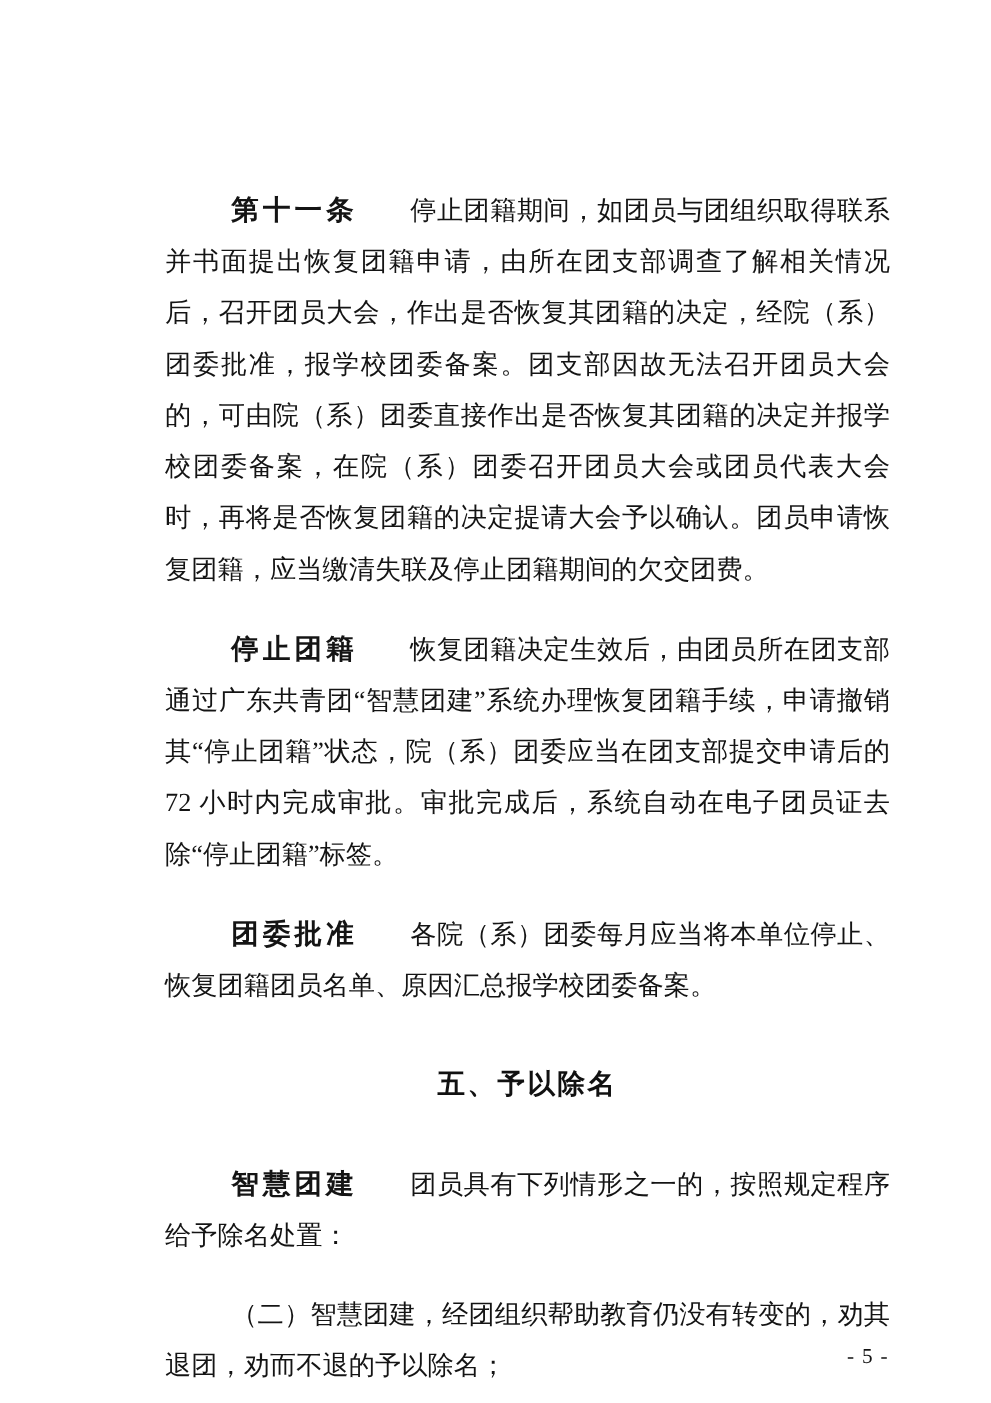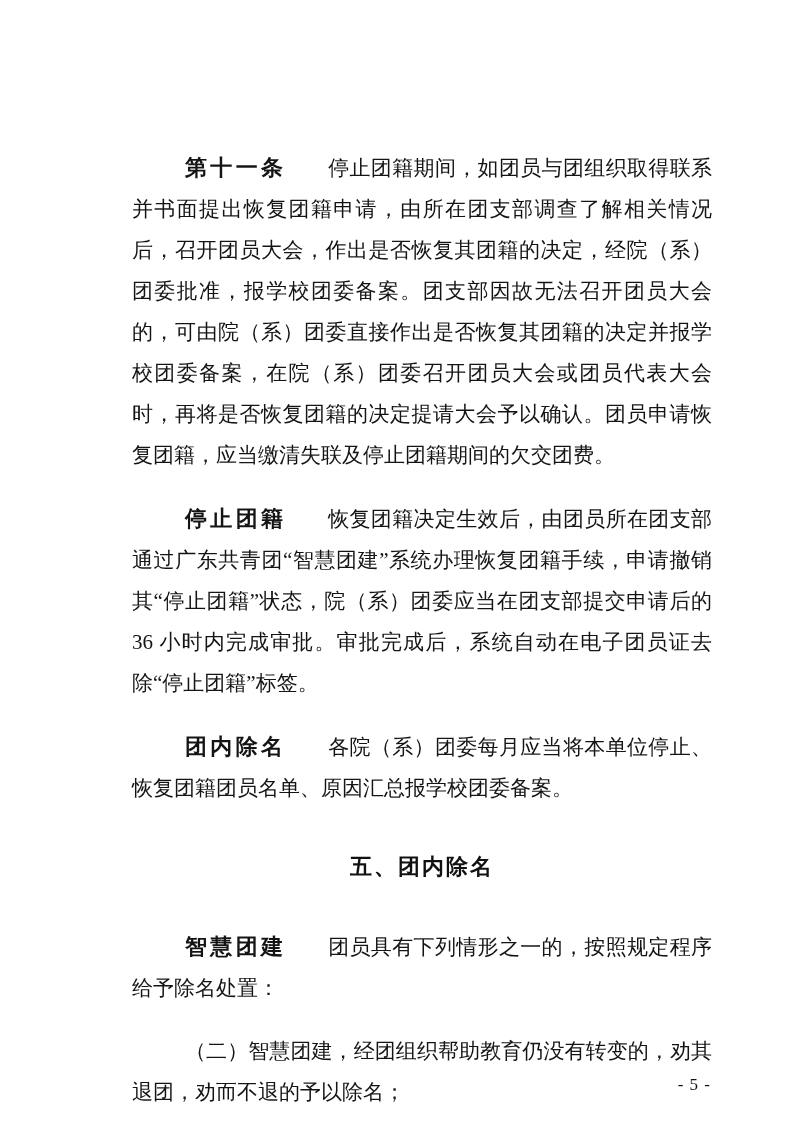--- a/index.html
+++ b/index.html
@@ -58,28 +58,28 @@
 <body>
 
 <div class="page">
   <div class="content">
 
     <p class="para">
       <span class="article-label">第十一条</span><span>停止团籍期间，如团员与团组织取得联系并书面提出恢复团籍申请，由所在团支部调查了解相关情况后，召开团员大会，作出是否恢复其团籍的决定，经院（系）团委批准，报学校团委备案。团支部因故无法召开团员大会的，可由院（系）团委直接作出是否恢复其团籍的决定并报学校团委备案，在院（系）团委召开团员大会或团员代表大会时，再将是否恢复团籍的决定提请大会予以确认。团员申请恢复团籍，应当缴清失联及停止团籍期间的欠交团费。</span>
     </p>
 
     <p class="para">
-      <span class="article-label">停止团籍</span><span>恢复团籍决定生效后，由团员所在团支部通过广东共青团“智慧团建”系统办理恢复团籍手续，申请撤销其“停止团籍”状态，院（系）团委应当在团支部提交申请后的 36 小时内完成审批。审批完成后，系统自动在电子团员证去除“停止团籍”标签。</span>
+      <span class="article-label">停止团籍</span><span>恢复团籍决定生效后，由团员所在团支部通过广东共青团“智慧团建”系统办理恢复团籍手续，申请撤销其“停止团籍”状态，院（系）团委应当在团支部提交申请后的 72 小时内完成审批。审批完成后，系统自动在电子团员证去除“停止团籍”标签。</span>
     </p>
 
     <p class="para">
-      <span class="article-label">团内除名</span><span>各院（系）团委每月应当将本单位停止、恢复团籍团员名单、原因汇总报学校团委备案。</span>
+      <span class="article-label">团委批准</span><span>各院（系）团委每月应当将本单位停止、恢复团籍团员名单、原因汇总报学校团委备案。</span>
     </p>
 
-    <h2 class="section-heading">五、团内除名</h2>
+    <h2 class="section-heading">五、予以除名</h2>
 
     <p class="para">
       <span class="article-label">智慧团建</span><span>团员具有下列情形之一的，按照规定程序给予除名处置：</span>
     </p>
 
 
     <p class="para">
       <span>（二）智慧团建，经团组织帮助教育仍没有转变的，劝其退团，劝而不退的予以除名；</span>
     </p>
 

